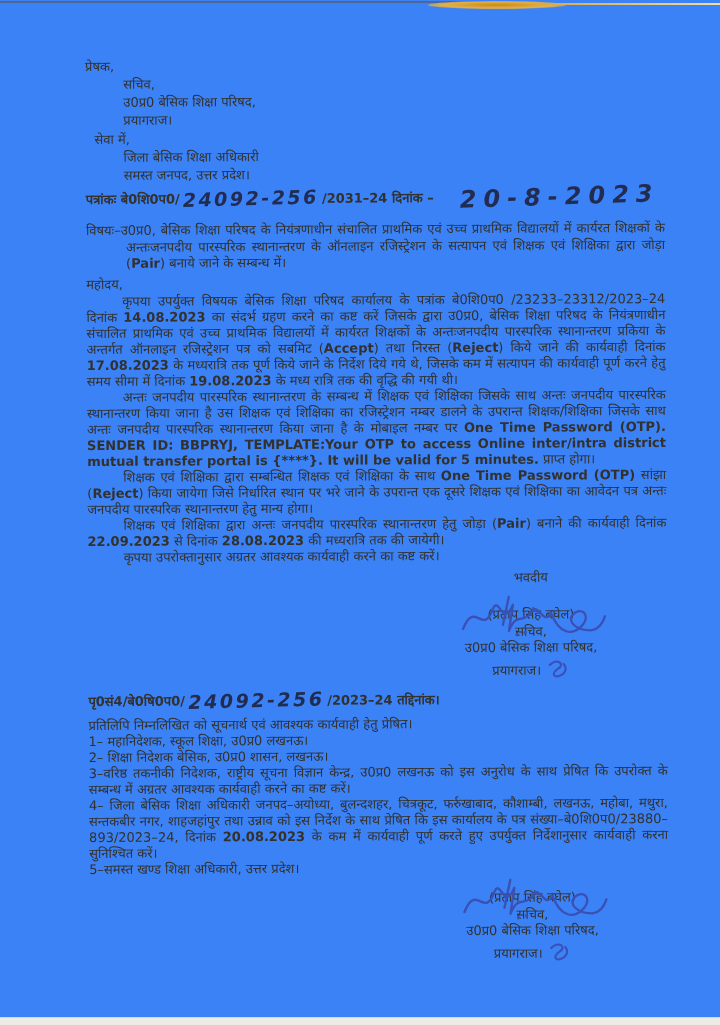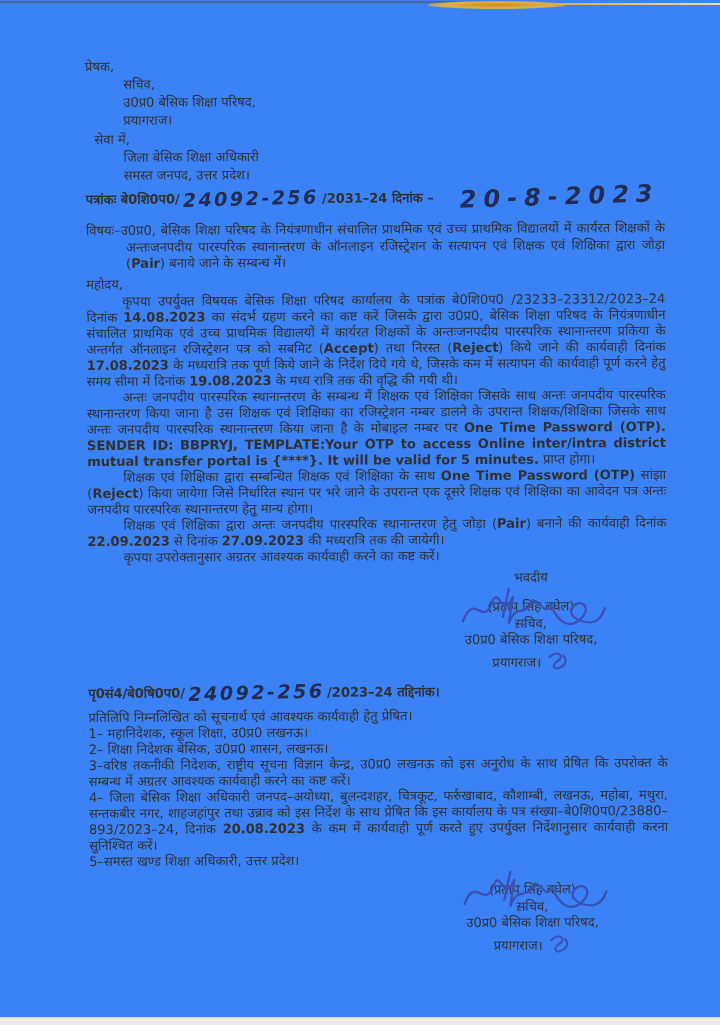--- a/index.html
+++ b/index.html
@@ -27,21 +27,21 @@
   .hw-date{display:inline-block;font-size:24px;letter-spacing:7px;transform:rotate(-1.5deg);
         margin-left:26px;position:relative;top:3px;}
   
   .subject{margin-top:5px;padding-left:40px;text-indent:-40px;line-height:16.5px;text-align:justify;}
   .salutation{margin-top:3px;line-height:18px;}
   
   .para{text-align:justify;text-indent:36px;line-height:16px;}
   .bold{font-weight:bold;}
   
   .sign-block{width:220px;margin:6px 26px 0 auto;text-align:center;position:relative;line-height:16.5px;}
-  .closing-line{margin-bottom:13px;}
+  .closing-line{margin-bottom:21px;}
   .name-line{position:relative;}
   .sig-overlay{position:absolute;top:-16px;left:30px;width:160px;height:54px;pointer-events:none;}
   .small-scribble{display:inline-block;vertical-align:-8px;margin-left:3px;}
   
   .ref2{margin-top:2px;font-weight:bold;white-space:nowrap;height:26px;}
   .copy-heading{line-height:17px;}
   .copy-item{text-align:justify;line-height:16px;}
   svg.ink path, svg.ink circle{stroke:#3a50b4;fill:none;stroke-width:2.3;stroke-linecap:round;stroke-linejoin:round;}
   svg.ink circle{fill:#3a50b4;stroke:none;}
 </style>
@@ -78,21 +78,21 @@
       <span>पत्रांकः बे0शि0प0/</span><span class="hw hw-num">24092-256</span><span>/2031–24 दिनांक –</span><span class="hw hw-date">20-8-2023</span>
     </div>
 
     <div class="subject"><span>विषयः–</span><span><span>उ0प्र0, बेसिक शिक्षा परिषद के नियंत्रणाधीन संचालित प्राथमिक एवं उच्च प्राथमिक विद्यालयों में कार्यरत शिक्षकों के अन्तःजनपदीय पारस्परिक स्थानान्तरण के ऑनलाइन रजिस्ट्रेशन के सत्यापन एवं शिक्षक एवं शिक्षिका द्वारा जोड़ा (</span><span class="bold">Pair</span><span>) बनाये जाने के सम्बन्ध में।</span></span></div>
 
     <div class="salutation">महोदय,</div>
 
     <div class="para"><span>कृपया उपर्युक्त विषयक बेसिक शिक्षा परिषद कार्यालय के पत्रांक बे0शि0प0 /23233–23312/2023–24 दिनांक </span><span class="bold">14.08.2023</span><span> का संदर्भ ग्रहण करने का कष्ट करें जिसके द्वारा उ0प्र0, बेसिक शिक्षा परिषद के नियंत्रणाधीन संचालित प्राथमिक एवं उच्च प्राथमिक विद्यालयों में कार्यरत शिक्षकों के अन्तःजनपदीय पारस्परिक स्थानान्तरण प्रकिया के अन्तर्गत ऑनलाइन रजिस्ट्रेशन पत्र को सबमिट (</span><span class="bold">Accept</span><span>) तथा निरस्त (</span><span class="bold">Reject</span><span>) किये जाने की कार्यवाही दिनांक </span><span class="bold">17.08.2023</span><span> के मध्यरात्रि तक पूर्ण किये जाने के निर्देश दिये गये थे, जिसके कम में सत्यापन की कार्यवाही पूर्ण करने हेतु समय सीमा में दिनांक </span><span class="bold">19.08.2023</span><span> के मध्य रात्रि तक की वृद्धि की गयी थी।</span></div>
     <div class="para"><span>अन्तः जनपदीय पारस्परिक स्थानान्तरण के सम्बन्ध में शिक्षक एवं शिक्षिका जिसके साथ अन्तः जनपदीय पारस्परिक स्थानान्तरण किया जाना है उस शिक्षक एवं शिक्षिका का रजिस्ट्रेशन नम्बर डालने के उपरान्त शिक्षक/शिक्षिका जिसके साथ अन्तः जनपदीय पारस्परिक स्थानान्तरण किया जाना है के मोबाइल नम्बर पर </span><span class="bold">One Time Password (OTP). SENDER ID: BBPRYJ, TEMPLATE:Your OTP to access Online inter/intra district mutual transfer portal is {****}. It will be valid for 5 minutes.</span><span> प्राप्त होगा।</span></div>
     <div class="para"><span>शिक्षक एवं शिक्षिका द्वारा सम्बन्धित शिक्षक एवं शिक्षिका के साथ </span><span class="bold">One Time Password (OTP)</span><span> सांझा (</span><span class="bold">Reject</span><span>) किया जायेगा जिसे निर्धारित स्थान पर भरे जाने के उपरान्त एक दूसरे शिक्षक एवं शिक्षिका का आवेदन पत्र अन्तः जनपदीय पारस्परिक स्थानान्तरण हेतु मान्य होगा।</span></div>
-    <div class="para"><span>शिक्षक एवं शिक्षिका द्वारा अन्तः जनपदीय पारस्परिक स्थानान्तरण हेतु जोड़ा (</span><span class="bold">Pair</span><span>) बनाने की कार्यवाही दिनांक </span><span class="bold">22.09.2023</span><span> से दिनांक </span><span class="bold">27.09.2023</span><span> की मध्यरात्रि तक की जायेगी।</span></div>
+    <div class="para"><span>शिक्षक एवं शिक्षिका द्वारा अन्तः जनपदीय पारस्परिक स्थानान्तरण हेतु जोड़ा (</span><span class="bold">Pair</span><span>) बनाने की कार्यवाही दिनांक </span><span class="bold">22.09.2023</span><span> से दिनांक </span><span class="bold">28.08.2023</span><span> की मध्यरात्रि तक की जायेगी।</span></div>
     <div class="para"><span>कृपया उपरोक्तानुसार अग्रतर आवश्यक कार्यवाही करने का कष्ट करें।</span></div>
 
     <div class="sign-block">
       <div class="closing-line">भवदीय</div>
       <div class="name-line">
         <span>(प्रताप सिंह बघेल)</span>
         <svg class="ink sig-overlay" viewBox="0 0 160 54">
           <path d="M12 38 C 24 8, 32 46, 42 18 C 48 4, 52 38, 62 14 L 58 40 C 66 20, 72 34, 80 22 C 88 10, 90 34, 100 24"></path>
           <path d="M58 6 L 52 34"></path>
           <path d="M100 22 C 108 44, 122 46, 132 34 C 140 24, 130 16, 122 24 C 116 30, 124 40, 140 40 C 148 39, 152 32, 154 26"></path>

